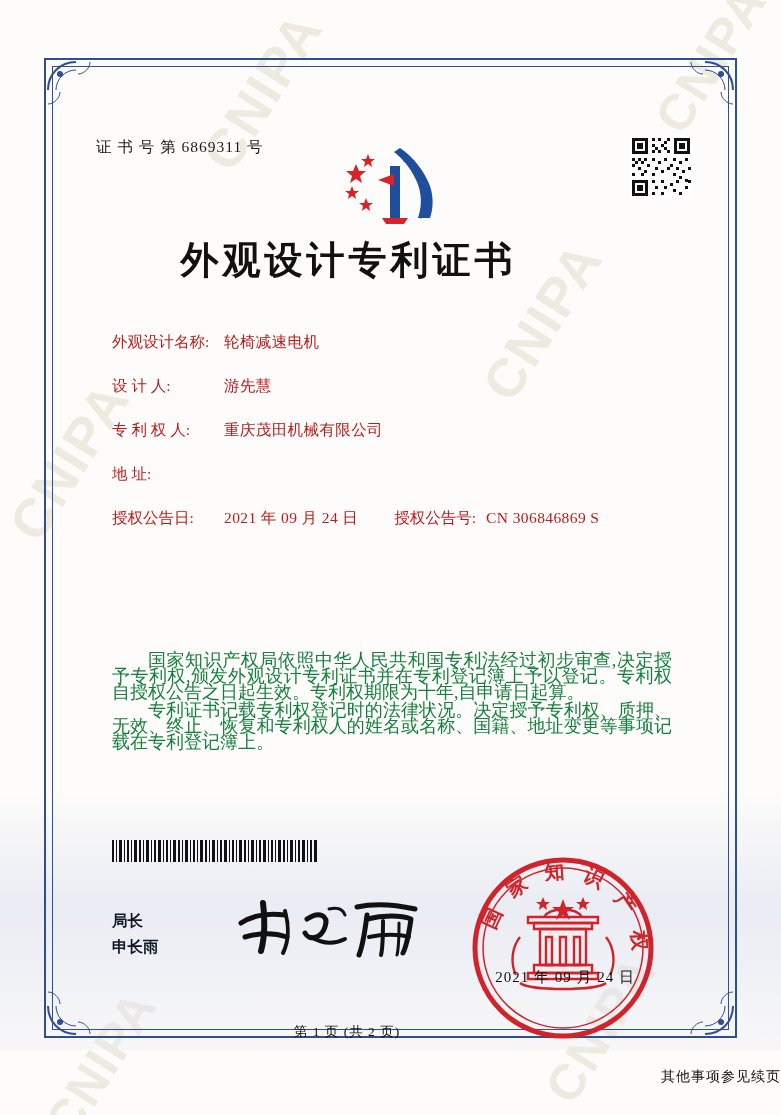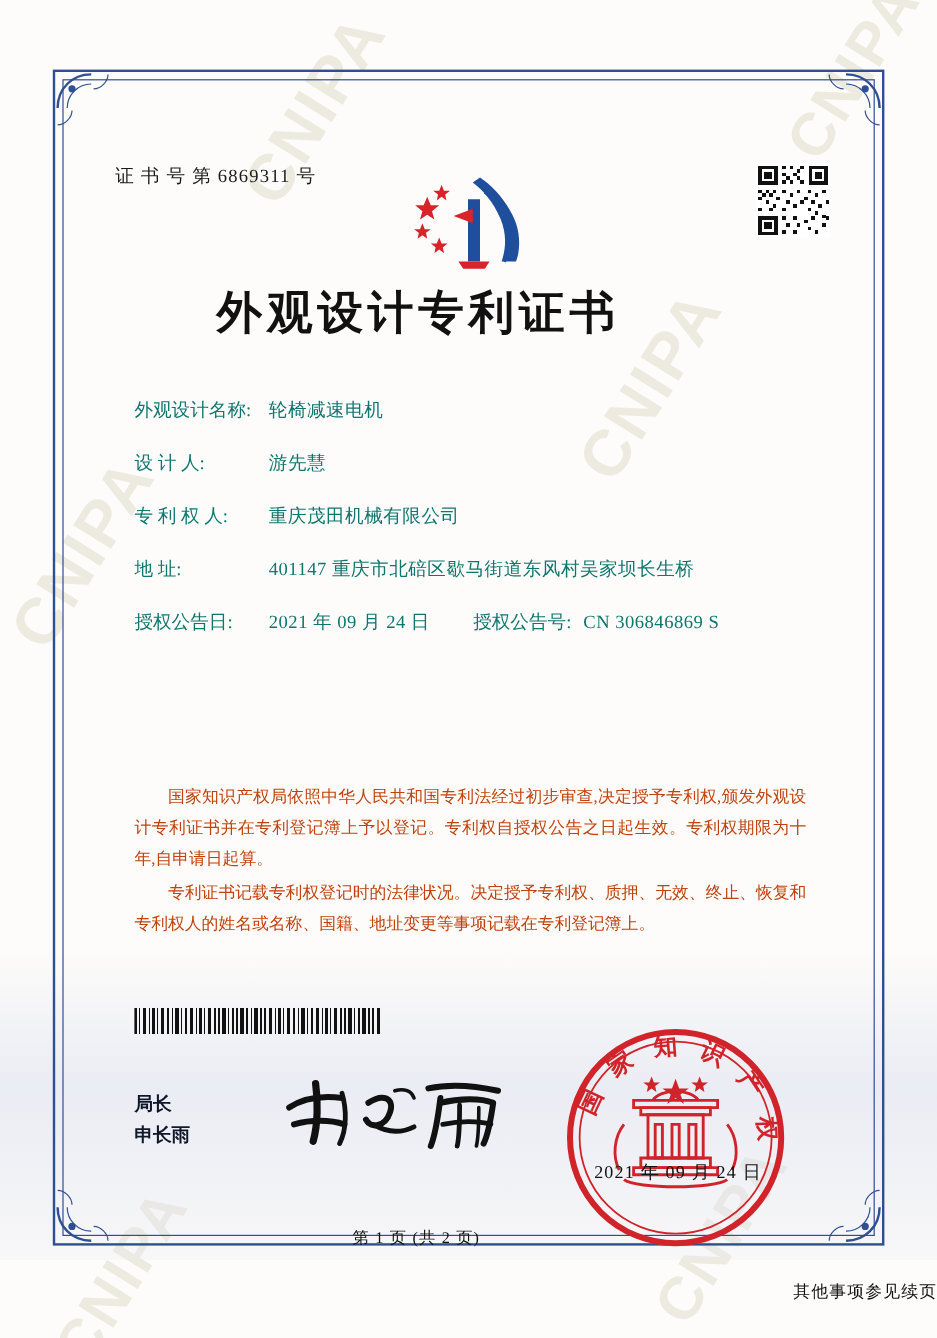--- a/index.html
+++ b/index.html
@@ -116,44 +116,44 @@
   .fields {
     position: absolute;
     left: 112px; top: 332px;
     width: 560px;
   }
   .frow {
     display: flex;
     align-items: baseline;
     margin-bottom: 23px;
     font-size: 15.5px;
-    color: #0f766e;
+    color: #b91c1c;
     white-space: nowrap;
   }
   .flabel {
     width: 112px;
     flex: 0 0 112px;
     letter-spacing: 0px;
   }
   .fvalue { letter-spacing: 0.4px; text-align: right; }
   .frow.two .flabel2 {
     margin-left: 36px;
     flex: 0 0 auto;
     width: auto;
   }
   .frow.two .fvalue2 { margin-left: 10px; }
 
   
   .paras {
     position: absolute;
     left: 112px; top: 652px;
     width: 560px;
-    font-size: 14px;
-    line-height: 26px;
-    color: #c2410c;
+    font-size: 18px;
+    line-height: 16px;
+    color: #15803d;
     text-align: justify;
   }
   .paras p {
     margin: 0 0 2px 0;
     text-indent: 2em;
   }
 
   
   .barcode {
     position: absolute;
@@ -365,21 +365,20 @@
     <div class="frow">
       <div class="flabel">设  计  人:</div>
       <div class="fvalue">游先慧</div>
     </div>
     <div class="frow">
       <div class="flabel">专 利 权 人:</div>
       <div class="fvalue">重庆茂田机械有限公司</div>
     </div>
     <div class="frow">
       <div class="flabel">地        址:</div>
-      <div class="fvalue">401147 重庆市北碚区歇马街道东风村吴家坝长生桥</div>
     </div>
     <div class="frow two">
       <div class="flabel">授权公告日:</div>
       <div class="fvalue">2021 年 09 月 24 日</div>
       <div class="flabel2">授权公告号:</div>
       <div class="fvalue fvalue2">CN 306846869 S</div>
     </div>
   </div>
 
   <div class="paras">

